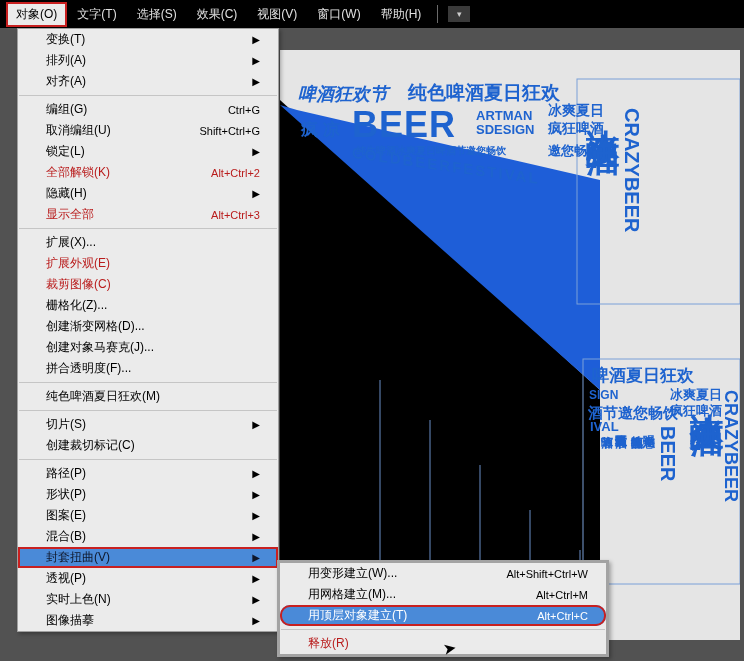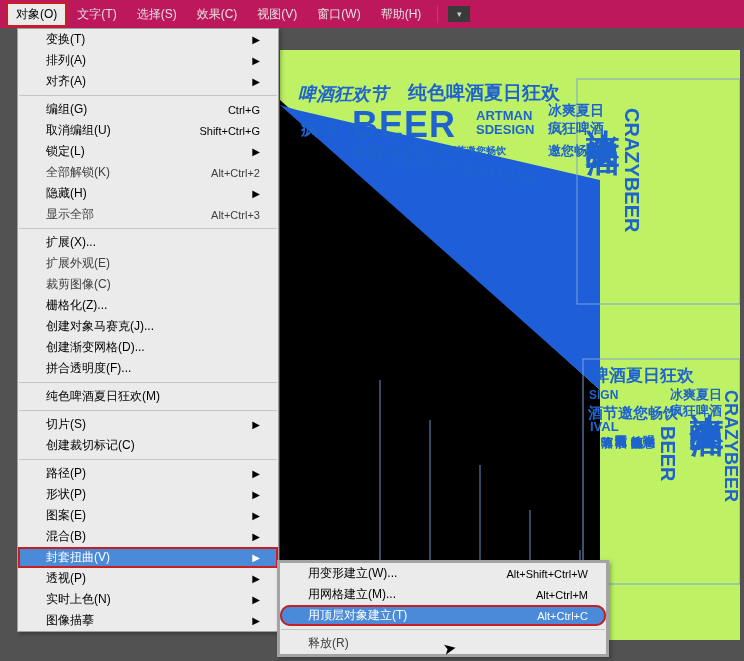--- a/index.html
+++ b/index.html
@@ -1,32 +1,32 @@
 <!DOCTYPE html>
 <html><head>
 <meta charset="utf-8">
 <style>
 * { margin: 0; padding: 0; box-sizing: border-box; font-family: "Microsoft YaHei", sans-serif; }
 body { width: 744px; height: 661px; background: #525252; overflow: hidden; position: relative; }
 
-.menubar { height: 28px; background: #be185d; display: flex; align-items: center; padding-left: 6px; color: #e0e0e0; font-size: 12px; }
+.menubar { height: 28px; background: #000000; display: flex; align-items: center; padding-left: 6px; color: #e0e0e0; font-size: 12px; }
 .menubar-item { padding: 4px 10px; cursor: pointer; }
 .menubar-item.active { background: #ebebeb; color: #000; border: 2px solid #c82020; padding: 2px 8px; }
 .menubar-div { width: 1px; height: 18px; background: #6a6a6a; margin: 0 6px; }
 .menubar-extra { width: 22px; height: 16px; background: #3a3a3a; margin-left: 4px; display:flex; justify-content:center; align-items:center; color:#ccc; font-size:9px;}
 
-.canvas-bg { position: absolute; left: 280px; top: 50px; width: 460px; height: 590px; background: #bef264; }
+.canvas-bg { position: absolute; left: 280px; top: 50px; width: 460px; height: 590px; background: #e5e5e5; }
 .art { position:absolute; left:0; top:0; width:100%; height:100%; }
 .art svg { width:100%; height:100%; }
 .beer-text { color:#1e63cf; font-weight:bold; position:absolute; white-space:nowrap; }
 
 .dropdown { position: absolute; left: 17px; top: 28px; width: 262px; background: #ebebeb; border: 1px solid #a0a0a0; box-shadow: 2px 2px 4px rgba(0,0,0,.3); font-size: 12px; }
 .menu-item { display:flex; justify-content:space-between; align-items:center; padding: 3px 18px 3px 28px; color:#000; height:21px; position:relative; }
-.menu-item.disabled { color: #404040; }
-.menu-item.hover { background: #4a8ad8; color: #ffffff; }
+.menu-item.disabled { color: #b91c1c; }
+.menu-item.hover { background: #4a8ad8; color: #0f172a; }
 .menu-item.highlighted { outline: 2px solid #c82020; outline-offset: -2px; }
 .menu-sep { height:1px; background:#c5c5c5; margin: 3px 1px; }
 .submenu-arrow { font-size: 10px; }
 .shortcut { color: inherit; font-size: 11px; }
 
 .submenu { position: absolute; left: 277px; top: 560px; width: 332px; background: #ebebeb; border: 3px solid #a3a3a3; box-shadow: 2px 2px 4px rgba(0,0,0,.3); font-size: 12px; }
 .submenu .menu-item.highlighted { background: #4a8ad8; color:#fff; outline: 2px solid #c82020; outline-offset:-2px;border-radius:10px; }
 
 .cursor { position:absolute; left: 443px; top: 639px; font-size: 16px; color:#000; pointer-events:none; transform: rotate(-10deg);}
 </style>
@@ -137,24 +137,24 @@
     <div class="menu-item disabled">
       <span>扩展外观(E)</span>
     </div>
     <div class="menu-item disabled">
       <span>裁剪图像(C)</span>
     </div>
     <div class="menu-item">
       <span>栅格化(Z)...</span>
     </div>
     <div class="menu-item">
+      <span>创建渐变网格(D)...</span>
+    </div>
+    <div class="menu-item">
       <span>创建对象马赛克(J)...</span>
-    </div>
-    <div class="menu-item">
-      <span>创建渐变网格(D)...</span>
     </div>
     <div class="menu-item">
       <span>拼合透明度(F)...</span>
     </div>
     <div class="menu-sep"></div>
     <div class="menu-item">
       <span>纯色啤酒夏日狂欢(M)</span>
     </div>
     <div class="menu-sep"></div>
     <div class="menu-item">

